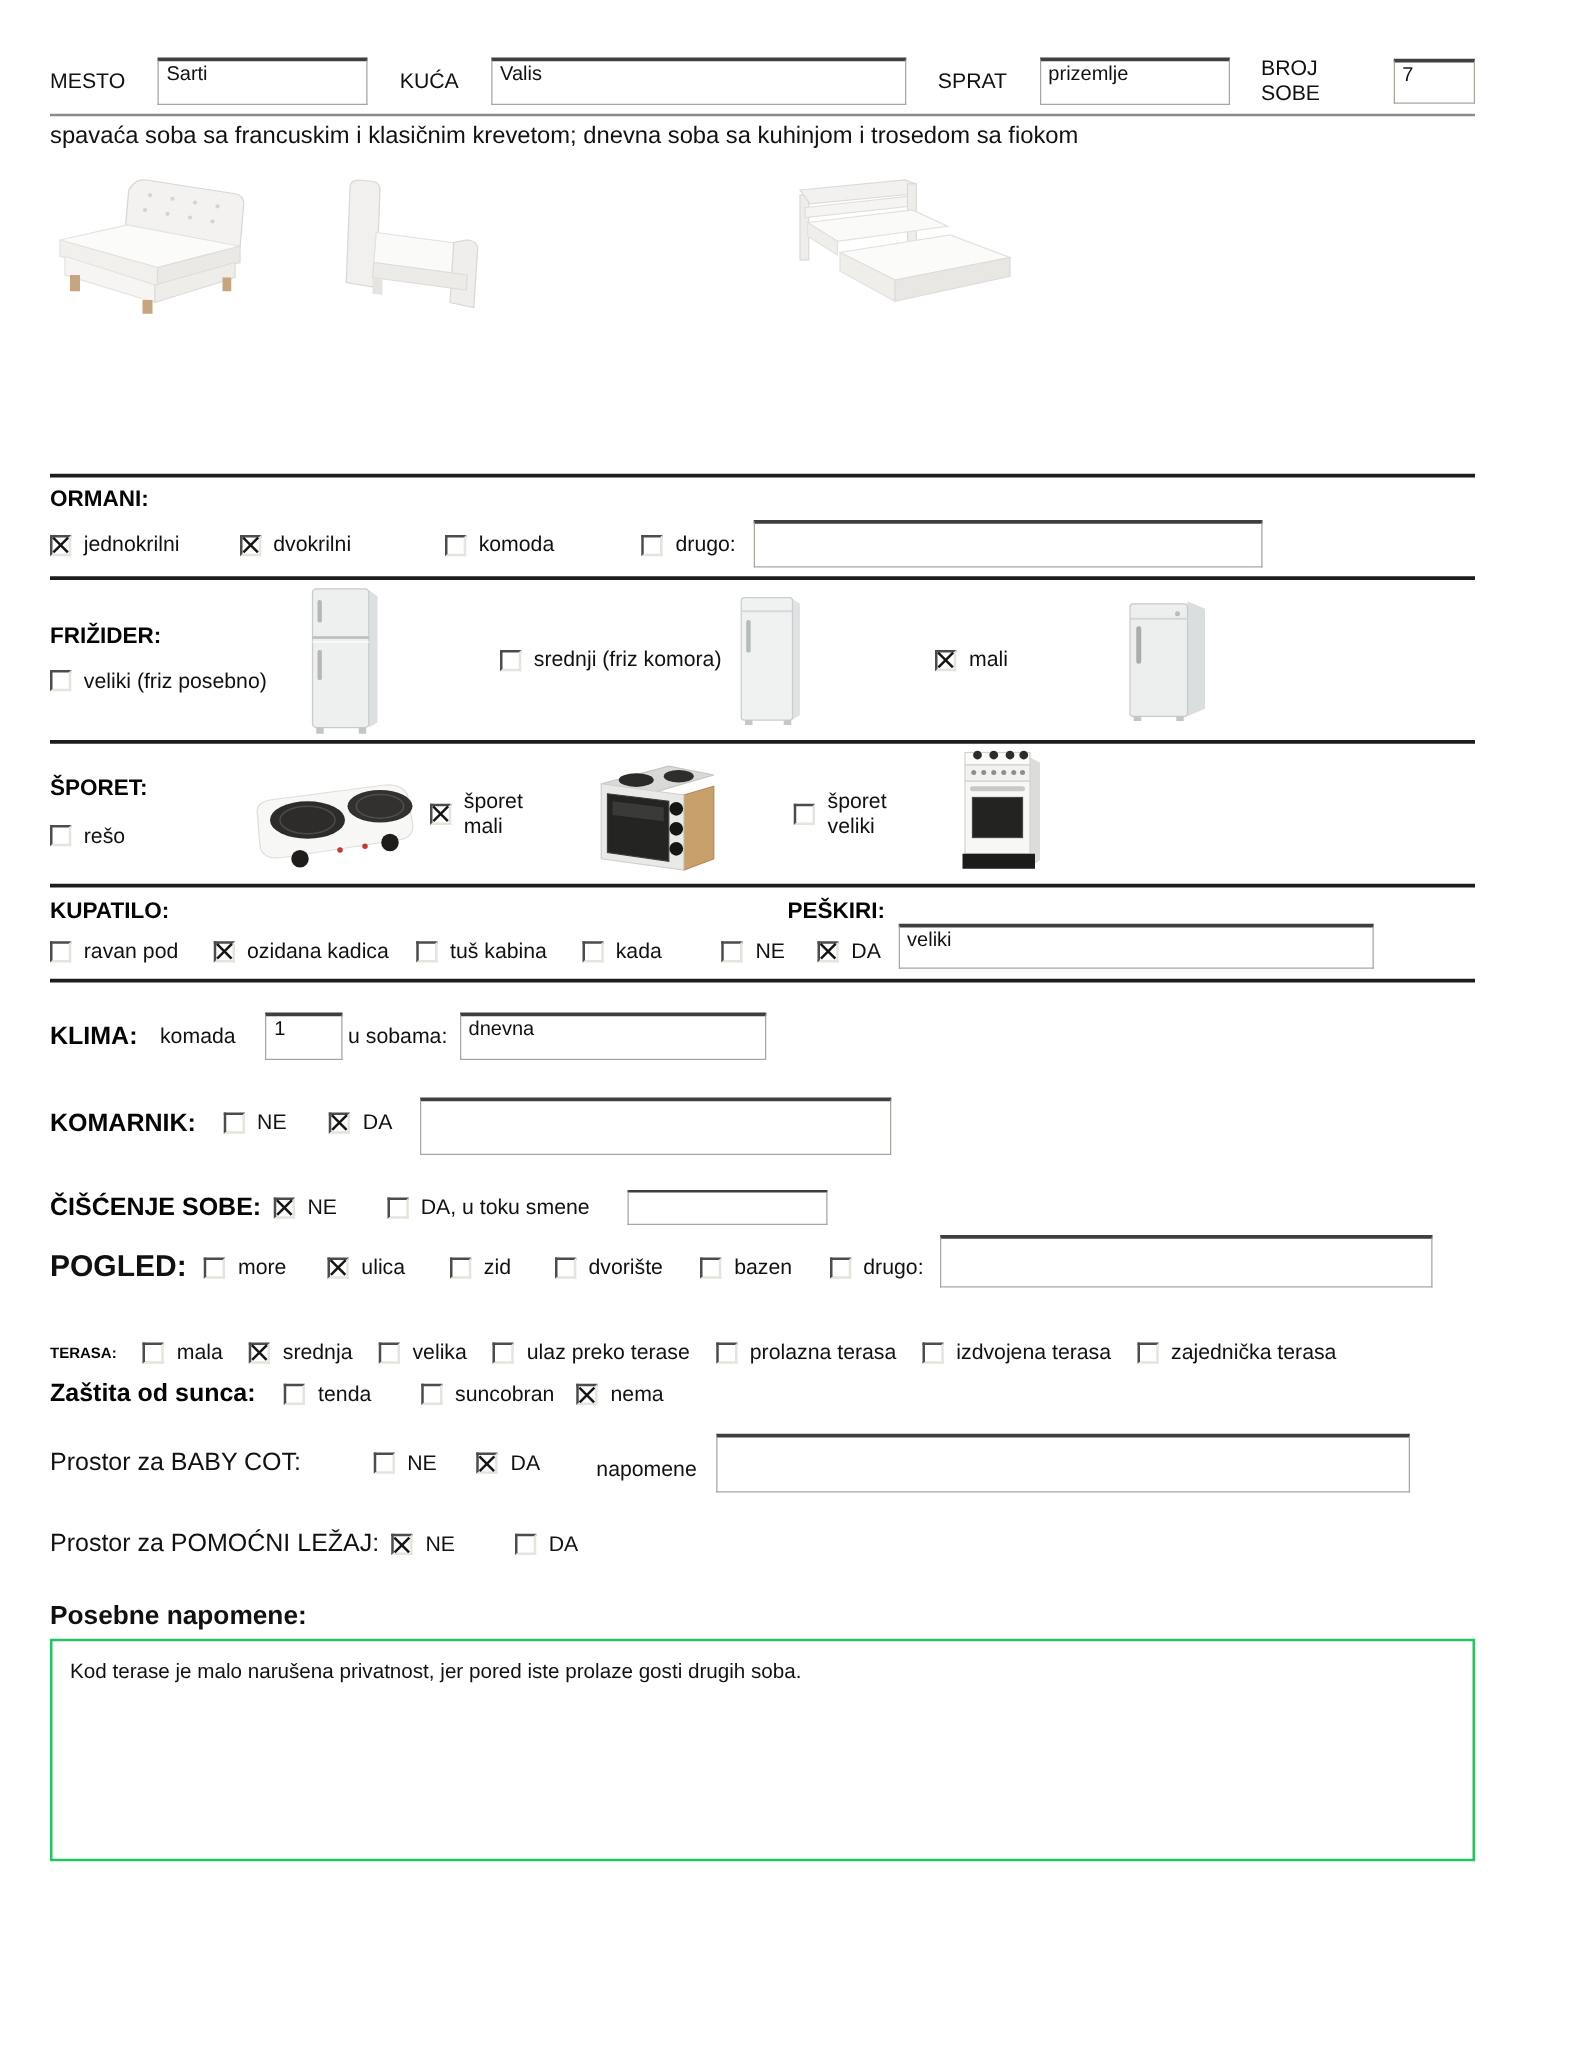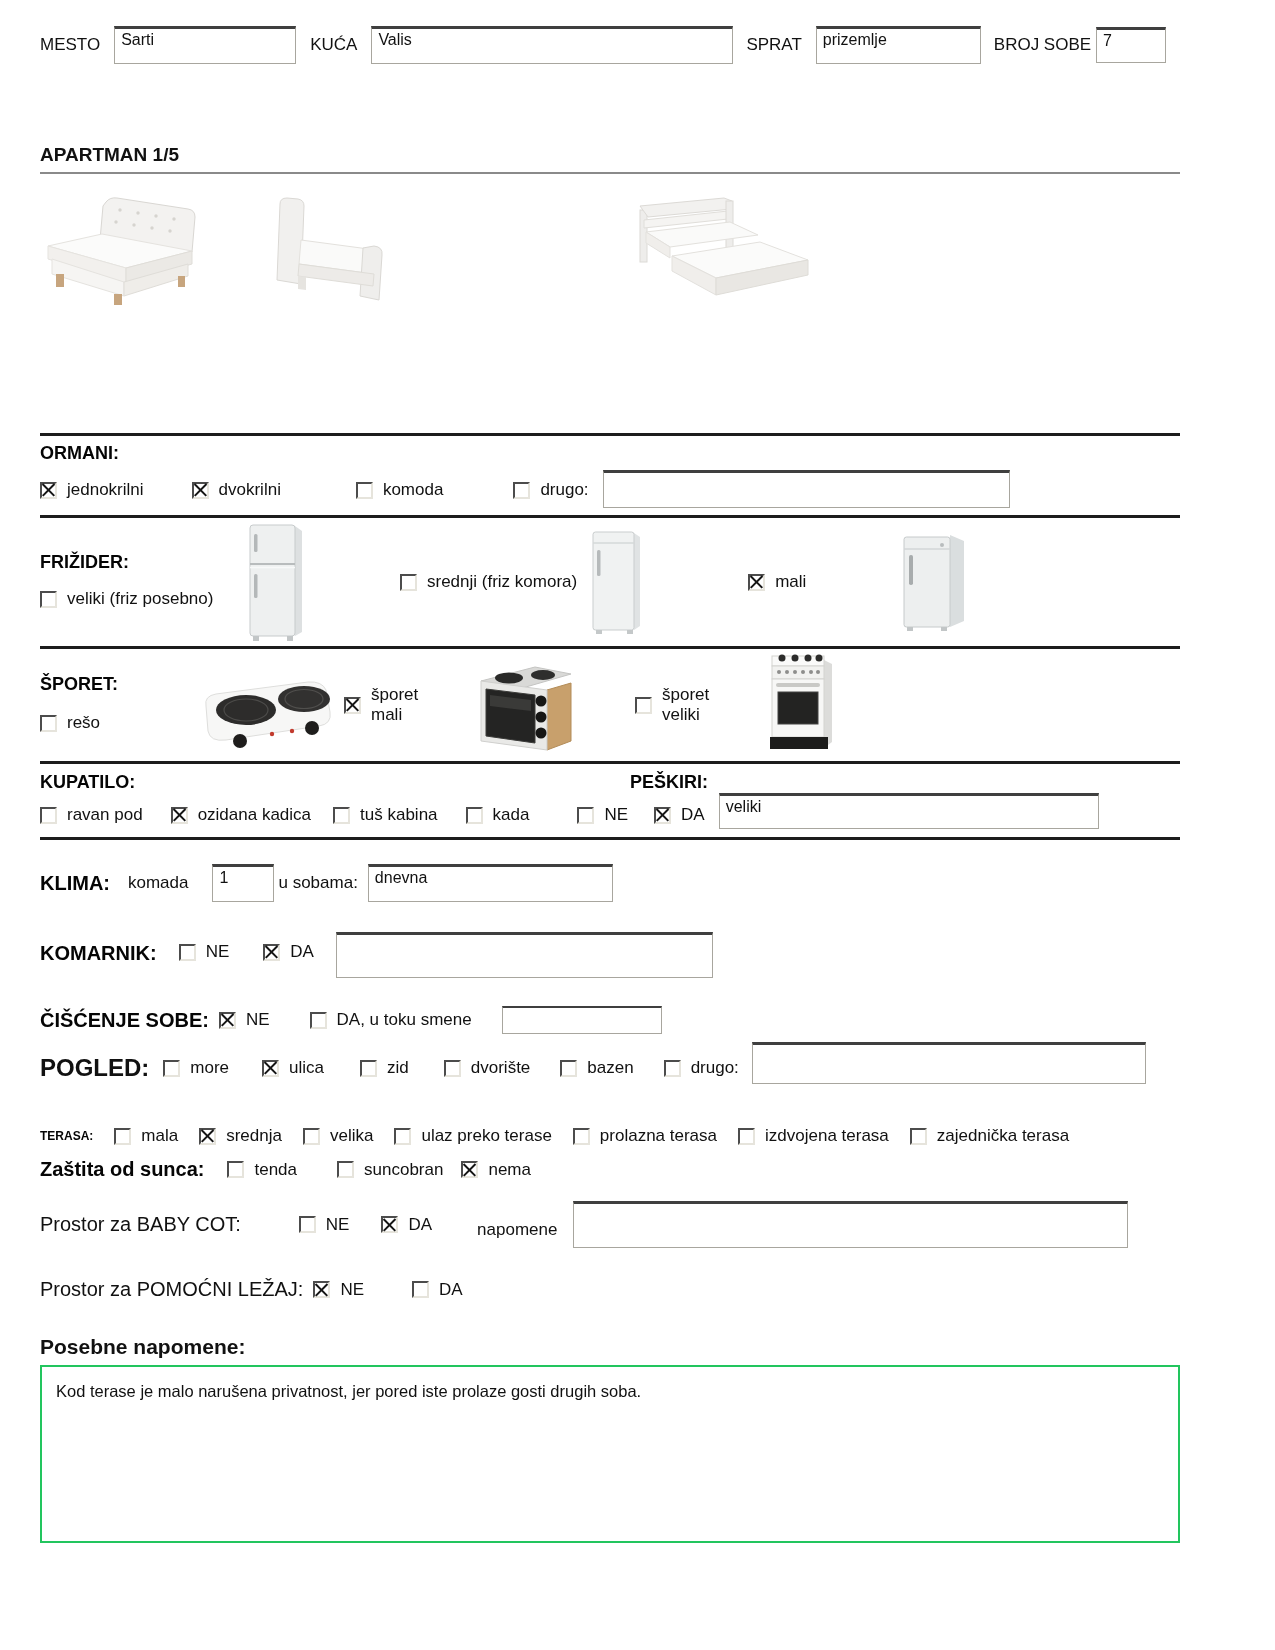--- a/index.html
+++ b/index.html
@@ -58,33 +58,33 @@
     padding:14px 14px;
     white-space:normal;
     line-height:1.3;
   }
 </style>
 </head>
 <body>
 
 <div class="page">
 
-  <div class="row" style="padding-top:26px;">
+  <div class="row" style="padding-top:45px;gap:12px;">
     <span class="lbl">MESTO</span>
     <div class="textbox" style="width:182px;height:38px;margin-left:14px;">Sarti</div>
     <span class="lbl" style="margin-left:14px;">KUĆA</span>
     <div class="textbox" style="width:362px;height:38px;margin-left:14px;">Valis</div>
     <span class="lbl" style="margin-left:13px;">SPRAT</span>
     <div class="textbox" style="width:165px;height:38px;margin-left:14px;">prizemlje</div>
     <span class="lbl" style="margin-left:13px;">BROJ SOBE</span>
     <div class="textbox" style="width:70px;height:36px;margin-left:5px;">7</div>
   </div>
 
-  <div class="h-big" style="margin-top:80px;">APARTMAN 1/5</div>
   <hr class="divider thin" style="margin-top:6px;">
+  <div style="font-size:19px;margin-top:5px;">spavaća soba sa francuskim i klasičnim krevetom;  dnevna soba sa kuhinjom i trosedom sa fiokom</div>
 
   <div class="row" style="margin-top:20px;height:114px;align-items:flex-start;">
     <svg width="178" height="112" viewBox="0 0 178 112">
       <path d="M66 8 Q70 3 77 4 L148 15 Q155 16 155 23 L152 58 L60 46 L63 12 Z" fill="#f3f2f0" stroke="#d9d7d3"></path>
       <g fill="#d6d4cf">
         <circle cx="80" cy="16" r="1.7"></circle>
           <circle cx="98" cy="19" r="1.7"></circle>
           <circle cx="116" cy="22" r="1.7"></circle>
           <circle cx="134" cy="25" r="1.7"></circle>
         <circle cx="76" cy="28" r="1.7"></circle>

